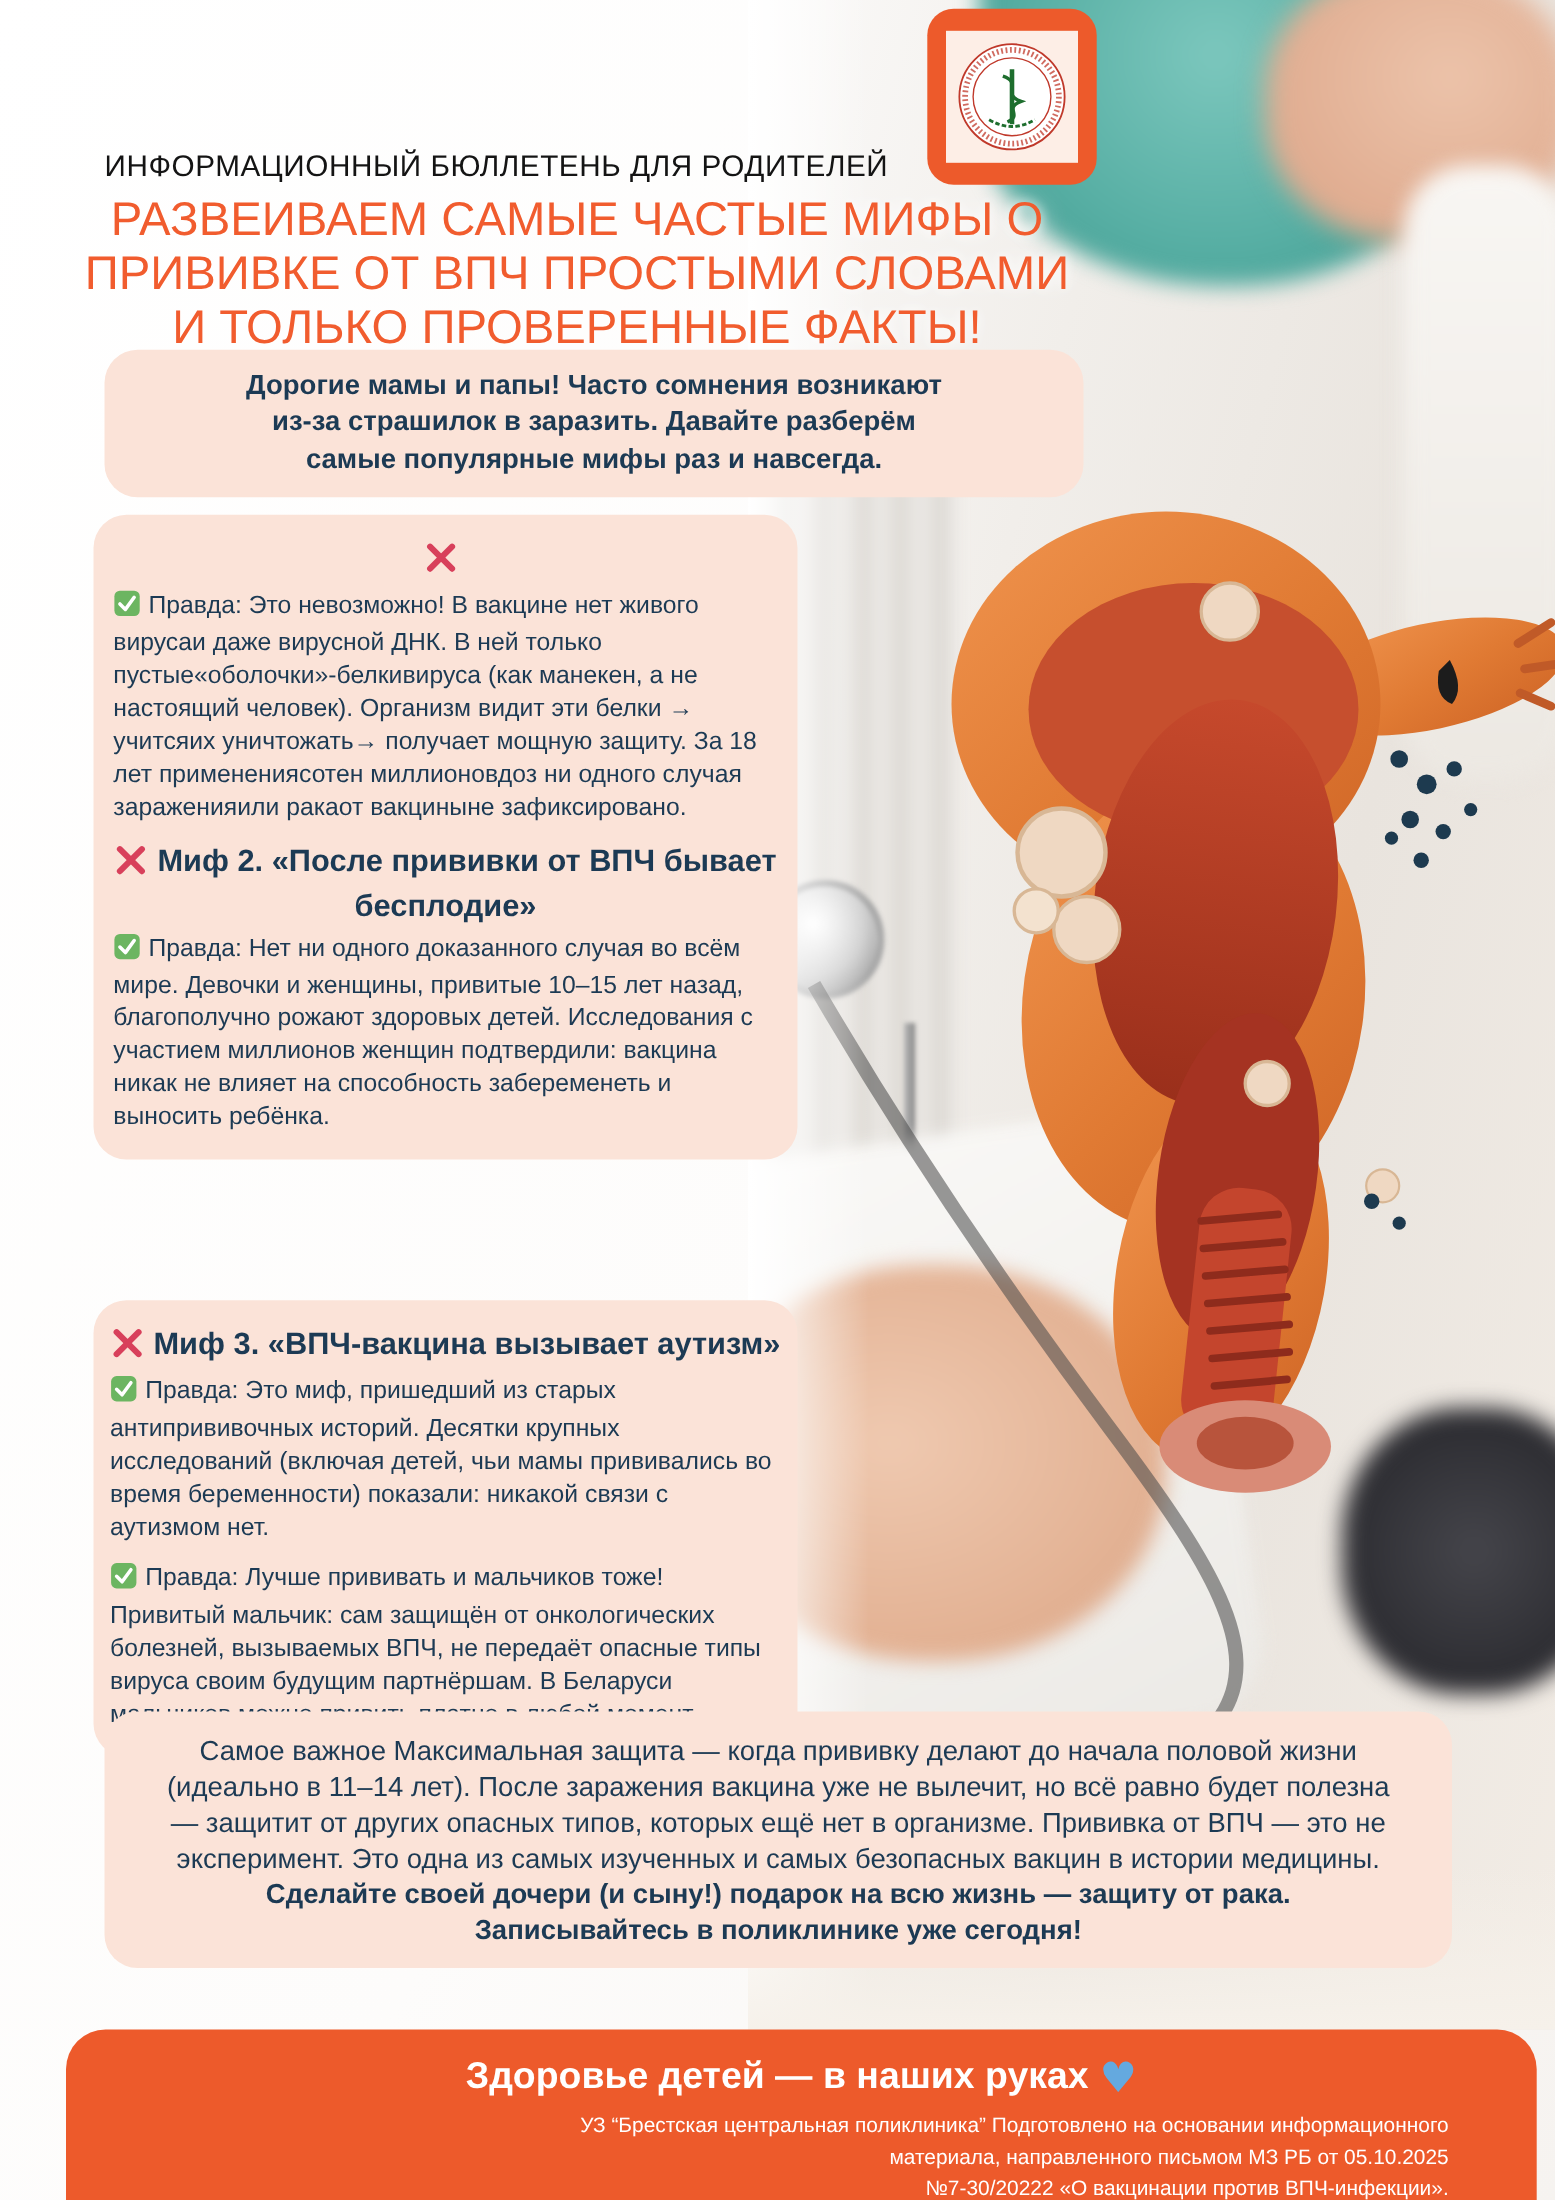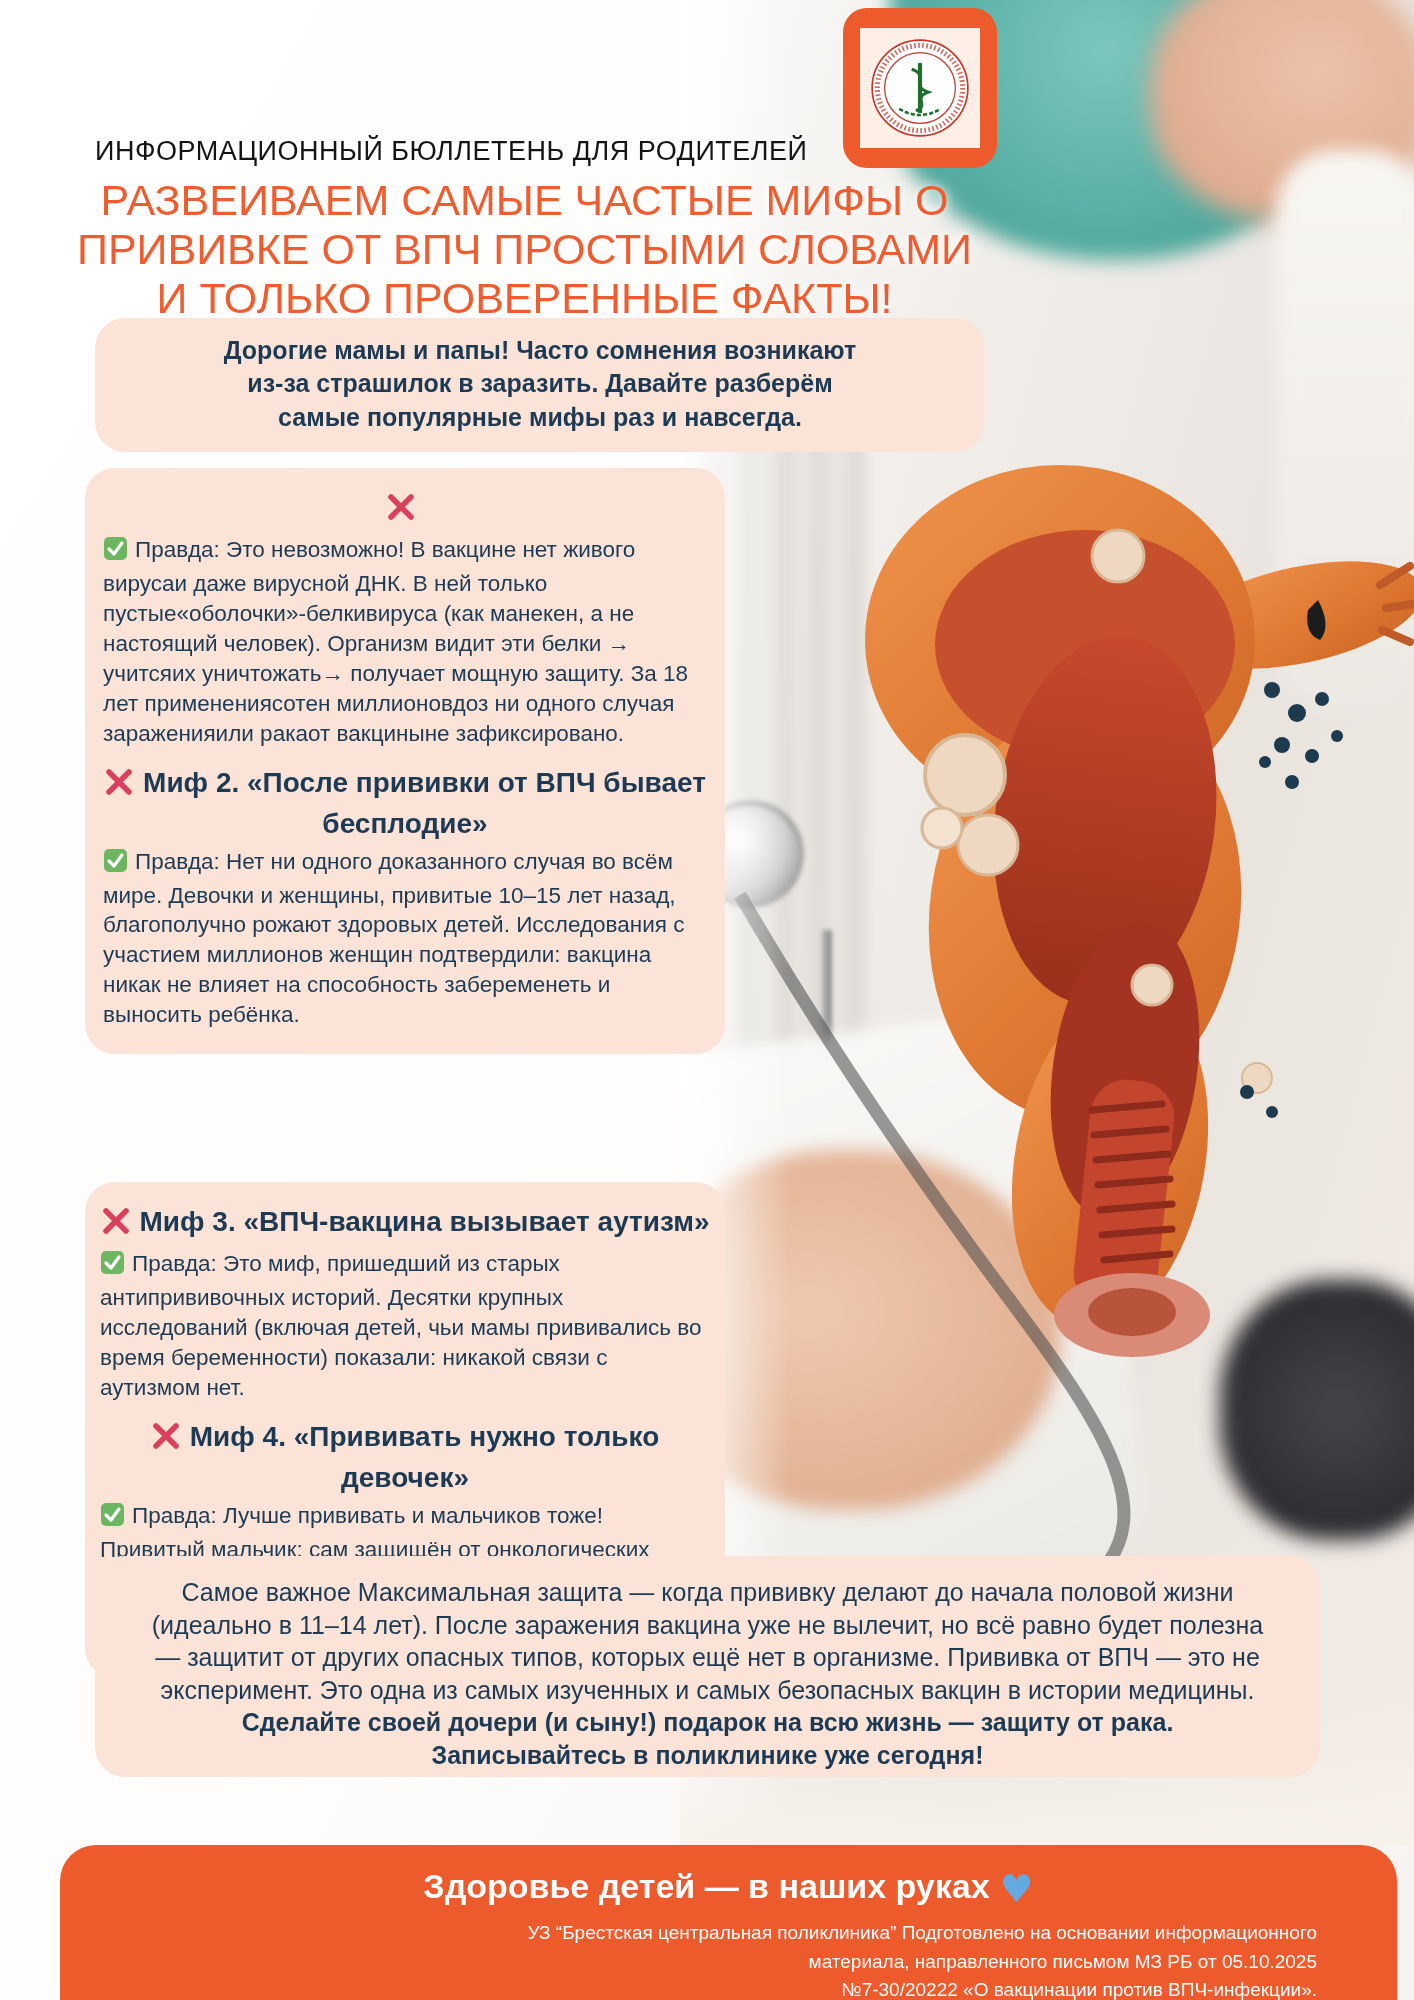--- a/index.html
+++ b/index.html
@@ -56,21 +56,21 @@
   .pinkbox{background:#FBE3D8;border-radius:30px;position:absolute;z-index:3;}
   .intro-box{left:95px;top:318px;width:890px;padding:16px 110px 18px;box-sizing:border-box;
     text-align:center;font-weight:bold;font-size:25px;line-height:1.33;}
   .panel1{left:85px;top:468px;width:640px;padding:16px 18px 20px;box-sizing:border-box;}
   .panel2{left:85px;top:1160px;width:640px;padding:16px 15px 20px;box-sizing:border-box;margin-top:22px;}
   .myth-title{text-align:center;font-weight:bold;font-size:28px;line-height:1.3;margin:6px 0 4px;}
   .myth-title .x-icon{display:inline-block;vertical-align:-5px;margin-right:9px;}
   .truth{font-size:22.5px;line-height:1.33;margin:4px 0 16px;}
   .truth .check-icon{display:inline-block;vertical-align:-4px;margin-right:7px;}
   
-  .summary-box{left:95px;top:1556px;width:1225px;padding:20px 42px 6px;box-sizing:border-box;
+  .summary-box{left:95px;top:1556px;width:1225px;padding:20px 42px 18px;box-sizing:border-box;
     text-align:center;font-size:25px;line-height:1.3;}
   .summary-box .bold{font-weight:bold;}
   
   .footer{position:absolute;left:60px;top:1845px;width:1337px;height:155px;background:#ED5A2B;
     border-radius:36px 36px 0 0;z-index:4;color:#fff;}
   .footer-heading{text-align:center;margin-top:22px;font-size:34px;font-weight:bold;}
   .heart{font-family:"DejaVu Sans",sans-serif;color:#64A9DF;font-size:38px;vertical-align:-4px;margin-left:10px;}
   .footer-note{position:absolute;right:80px;top:74px;text-align:right;font-size:19px;line-height:1.5;}
 </style>
 </head>
@@ -209,26 +209,20 @@
             <line x1="5" y1="5" x2="25" y2="25" stroke="#D8405B" stroke-width="5.5" stroke-linecap="round"></line>
             <line x1="25" y1="5" x2="5" y2="25" stroke="#D8405B" stroke-width="5.5" stroke-linecap="round"></line>
           </svg></span><span>Миф 3. «ВПЧ-вакцина вызывает аутизм»</span>
     </div>
     <p class="truth">
       <span class="check-icon"><svg width="25" height="25" viewBox="0 0 25 25">
             <rect x="1" y="1" width="23" height="23" rx="5" fill="#6CB561"></rect>
             <polyline points="6,13 11,18 19,7" fill="none" stroke="#fff" stroke-width="3.2" stroke-linecap="round" stroke-linejoin="round"></polyline>
           </svg></span><span>Правда: Это миф, пришедший из старых антипрививочных историй. Десятки крупных исследований (включая детей, чьи мамы прививались во время беременности) показали: никакой связи с аутизмом нет.</span>
     </p>
-    <div class="myth-title">
-      <span class="x-icon"><svg width="30" height="30" viewBox="0 0 30 30">
-            <line x1="5" y1="5" x2="25" y2="25" stroke="#D8405B" stroke-width="5.5" stroke-linecap="round"></line>
-            <line x1="25" y1="5" x2="5" y2="25" stroke="#D8405B" stroke-width="5.5" stroke-linecap="round"></line>
-          </svg></span><span>Миф 4. «Прививать нужно только девочек»</span>
-    </div>
     <p class="truth" style="margin-bottom:4px;">
       <span class="check-icon"><svg width="25" height="25" viewBox="0 0 25 25">
             <rect x="1" y="1" width="23" height="23" rx="5" fill="#6CB561"></rect>
             <polyline points="6,13 11,18 19,7" fill="none" stroke="#fff" stroke-width="3.2" stroke-linecap="round" stroke-linejoin="round"></polyline>
           </svg></span><span>Правда: Лучше прививать и мальчиков тоже! Привитый мальчик: сам защищён от онкологических болезней, вызываемых ВПЧ, не передаёт опасные типы вируса своим будущим партнёршам. В Беларуси мальчиков можно привить платно в любой момент.</span>
     </p>
   </div>
 
   <div class="pinkbox summary-box">
     <div>Самое важное Максимальная защита — когда прививку делают до начала половой жизни (идеально в 11–14 лет). После заражения вакцина уже не вылечит, но всё равно будет полезна — защитит от других опасных типов, которых ещё нет в организме. Прививка от ВПЧ — это не эксперимент. Это одна из самых изученных и самых безопасных вакцин в истории медицины.</div>

